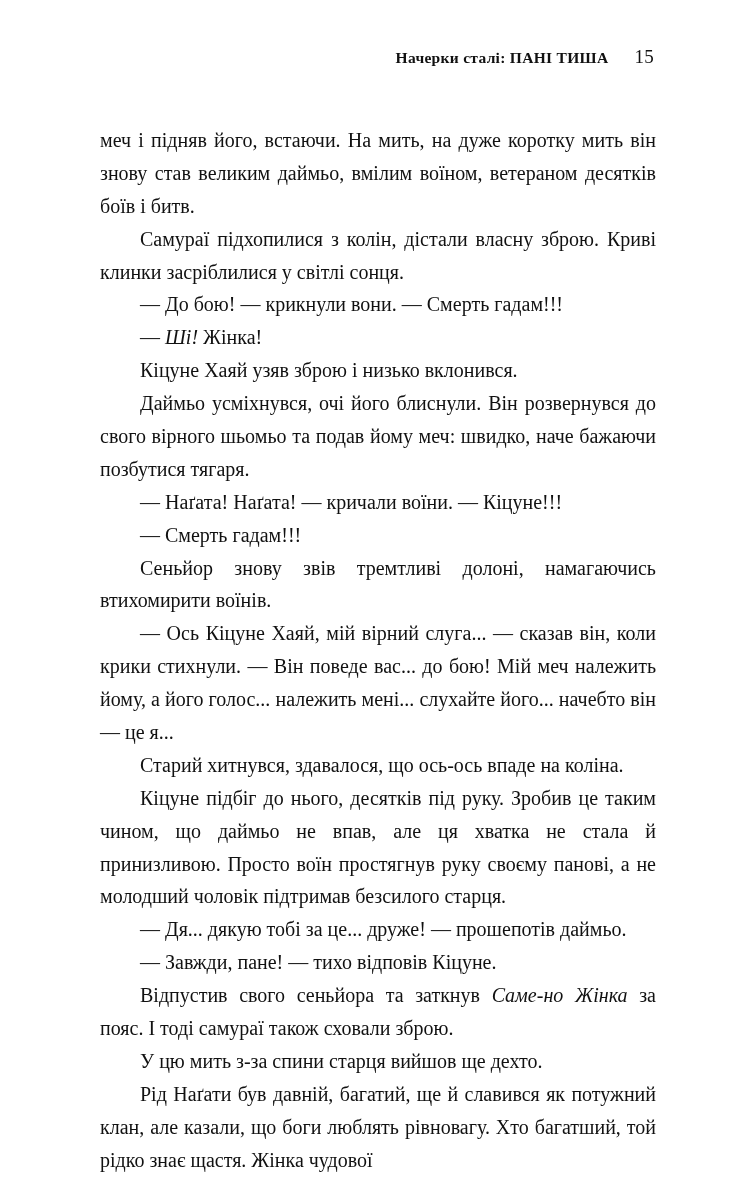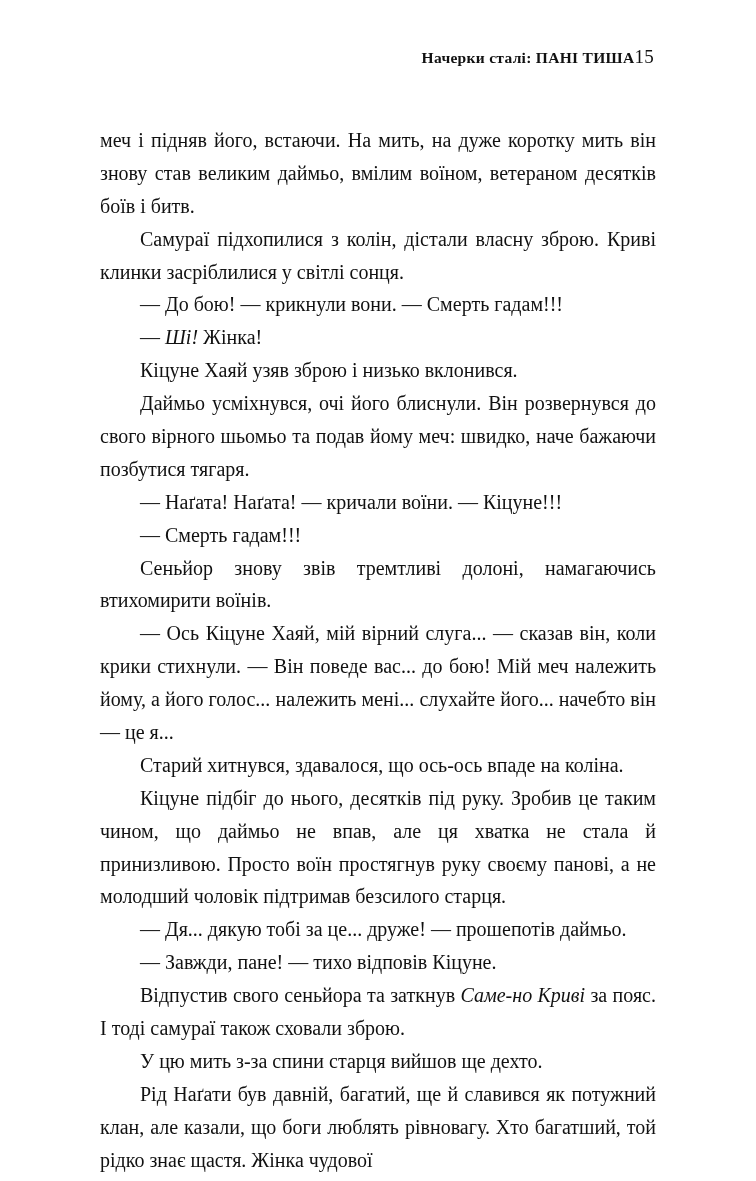--- a/index.html
+++ b/index.html
@@ -19,20 +19,21 @@
     width: 756px;
     height: 1181px;
     box-sizing: border-box;
     padding: 46px 100px 40px 100px;
     position: relative;
   }
   .running-head {
     display: flex;
     justify-content: flex-end;
     align-items: baseline;
+    gap: 26px;
     font-size: 15.5px;
     letter-spacing: 0.3px;
     margin-bottom: 56px;
     padding-right: 2px;
   }
   .running-head .title {
     font-weight: 700;
     white-space: nowrap;
   }
   .running-head .folio {
@@ -78,19 +79,19 @@
     <p>Даймьо усміхнувся, очі його блиснули. Він розвернувся до свого вірного шьомьо та подав йому меч: швидко, наче бажаючи позбутися тягаря.</p>
     <p>— Наґата! Наґата! — кричали воїни. — Кіцуне!!!</p>
     <p>— Смерть гадам!!!</p>
     <p>Сеньйор знову звів тремтливі долоні, намагаючись втихомирити воїнів.</p>
     <p>— Ось Кіцуне Хаяй, мій вірний слуга... — сказав він, коли крики стихнули. — Він поведе вас... до бою! Мій меч належить йому, а його голос... належить мені... слухайте його... начебто він — це я...</p>
     <p>Старий хитнувся, здавалося, що ось-ось впаде на коліна.</p>
     <p>Кіцуне підбіг до нього, десятків під руку. Зробив це таким чином, що даймьо не впав, але ця хватка не стала й принизливою. Просто воїн простягнув руку своєму панові, а не молодший чоловік підтримав безсилого старця.</p>
     <p>— Дя... дякую тобі за це... друже! — прошепотів даймьо.</p>
     <p>— Завжди, пане! — тихо відповів Кіцуне.</p>
     <p>
-      <span>Відпустив свого сеньйора та заткнув </span><em>Саме-но Криві</em><span> за пояс. І тоді самураї також сховали зброю.</span>
+      <span>Відпустив свого сеньйора та заткнув </span><em>Саме-но Жінка</em><span> за пояс. І тоді самураї також сховали зброю.</span>
     </p>
     <p>У цю мить з-за спини старця вийшов ще дехто.</p>
     <p>Рід Наґати був давній, багатий, ще й славився як потужний клан, але казали, що боги люблять рівновагу. Хто багатший, той рідко знає щастя. Жінка чудової</p>
   </div>
 
 </div>
 
 </body></html>

